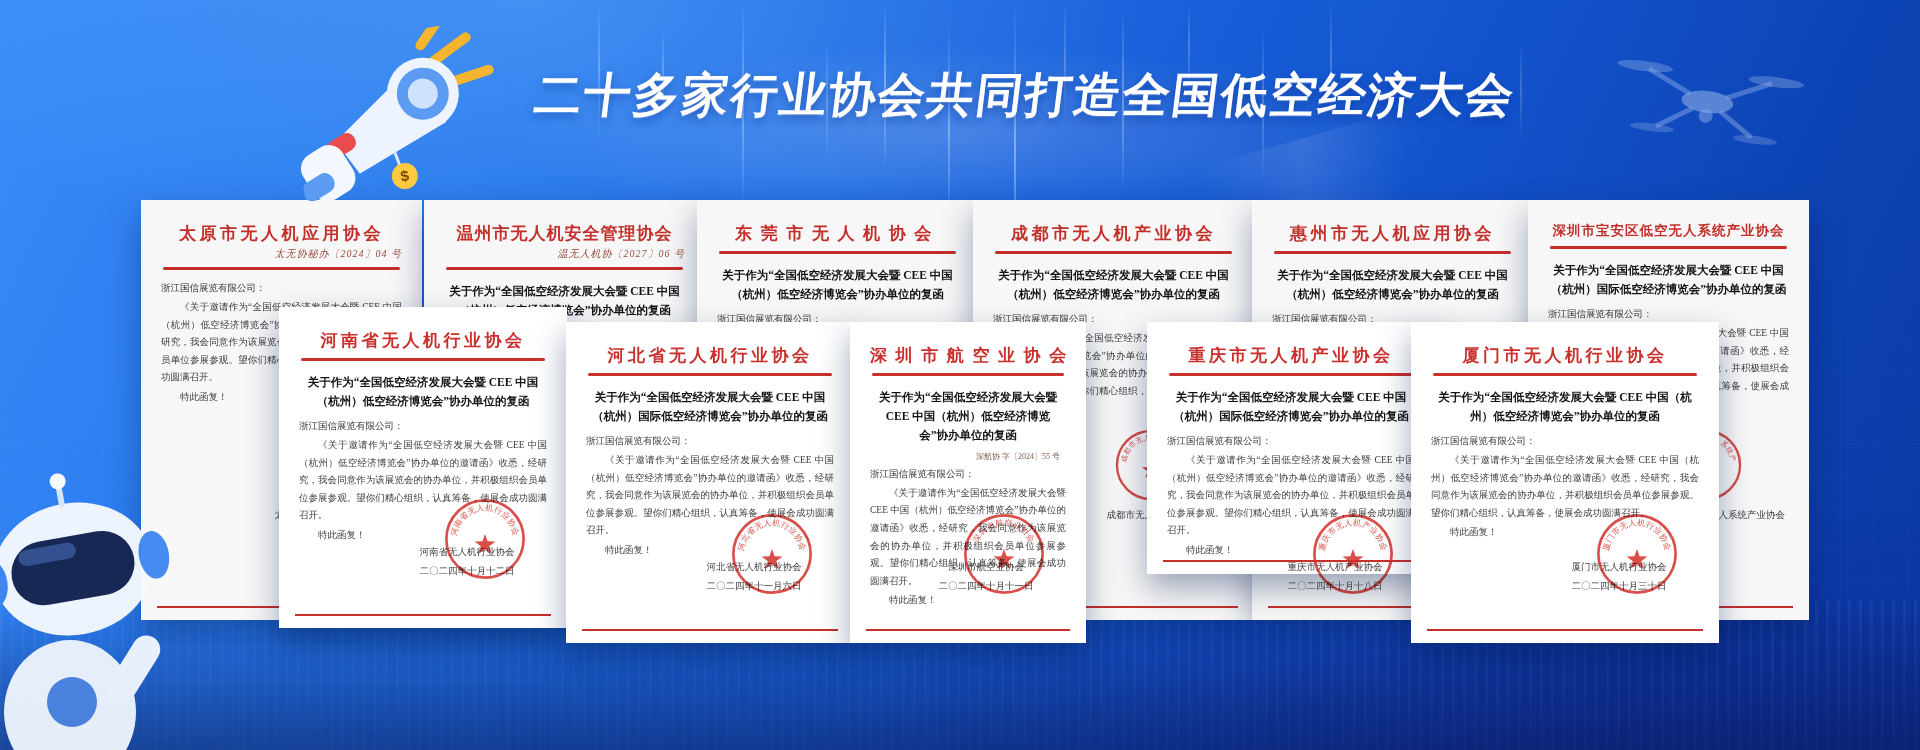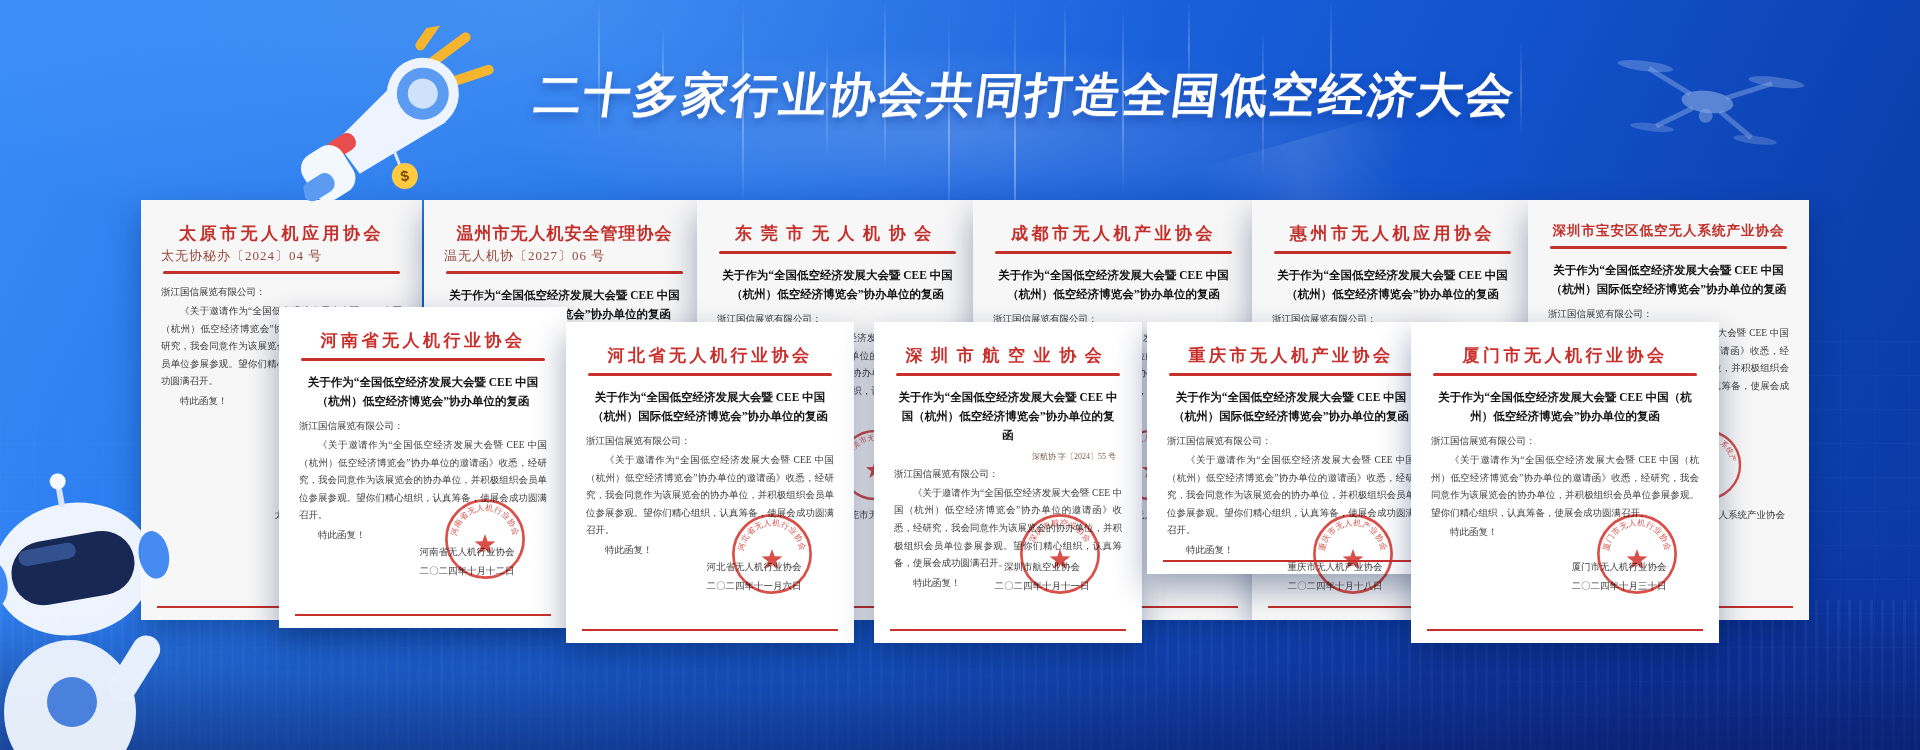--- a/index.html
+++ b/index.html
@@ -33,21 +33,21 @@
   .drone{position:absolute;right:112px;top:42px;opacity:.55;transform:rotate(7deg);}
   .robot{position:absolute;left:-26px;bottom:-14px;z-index:5;opacity:.96;}
   
   #cert-layer{position:absolute;inset:0;z-index:2;}
   .cert{position:absolute;background:#ffffff;box-sizing:border-box;padding:16px 20px;
     font-family:"Liberation Serif",serif;color:#222;
     box-shadow:0 14px 30px rgba(3,25,80,.38);}
   .cert.back{z-index:2;filter:brightness(.97);}
   .cert.front{z-index:3;}
   .c-title{margin:6px 0 2px;text-align:center;font-weight:700;font-size:17px;color:#c9302c;white-space:nowrap;}
-  .c-docno{text-align:left;font-size:13px;color:#9a4a3a;letter-spacing:1px;margin:2px 0 3px;}
+  .c-docno{text-align:right;font-size:10px;color:#9a4a3a;letter-spacing:1px;margin:2px 0 3px;font-style:italic;}
   .c-rule{height:3px;background:#c9302c;border-radius:2px;margin:6px 2px 12px;}
   .c-subject{font-size:11.5px;font-weight:700;color:#141414;text-align:center;line-height:1.65;margin:0 2px 9px;}
   .c-lno{font-size:8px;color:#7c5a4a;text-align:right;margin:-3px 6px 6px 0;}
   .c-addr{font-size:9.5px;color:#333;margin:3px 0 4px;}
   .c-body{font-size:9.5px;line-height:1.85;text-align:justify;text-indent:2em;color:#3a3a3a;margin:0 0 4px;}
   .c-close{font-size:9.5px;text-indent:2em;color:#3a3a3a;margin:0;}
   .c-sign{position:absolute;right:18px;top:236px;width:164px;text-align:center;font-size:9.5px;color:#3a3a3a;line-height:1.95;}
   .cert.back .c-sign{top:306px;}
   .c-stamp{position:absolute;width:84px;height:84px;right:40px;top:190px;opacity:.92;mix-blend-mode:multiply;}
   .cert.back .c-stamp{width:74px;height:74px;right:66px;top:228px;}
@@ -292,21 +292,21 @@
    <svg class="c-stamp" viewBox="0 0 100 100">
      <defs>
             <path id="arc-front-1" d="M 16 50 a 34 34 0 0 1 68 0"></path>
           </defs>
      <circle cx="50" cy="50" r="46" class="st-ring"></circle>
      <polygon class="st-star" points="50,44 53.1,52.8 62.4,53 55,58.6 57.6,67.5 50,62.2 42.4,67.5 45,58.6 37.6,53 46.9,52.8"></polygon>
      <text class="st-text" text-anchor="middle"><textPath href="#arc-front-1" startOffset="50%">河北省无人机行业协会</textPath></text>
    </svg>
    <div class="c-foot"></div>
  </article>
-      <article class="cert front" style="left:874px;top:322px;width:268px;height:321px">
+      <article class="cert front" style="left:850px;top:322px;width:236px;height:321px">
    <h2 class="c-title" style="letter-spacing:8.6px">深圳市航空业协会</h2>
 
    <div class="c-rule"></div>
    <div class="c-subject">关于作为“全国低空经济发展大会暨 CEE 中国（杭州）低空经济博览会”协办单位的复函</div>
    <div class="c-lno">深航协 字〔2024〕55 号</div>
    <div class="c-addr">浙江国信展览有限公司：</div>
    <p class="c-body">《关于邀请作为“全国低空经济发展大会暨 CEE 中国（杭州）低空经济博览会”协办单位的邀请函》收悉，经研究，我会同意作为该展览会的协办单位，并积极组织会员单位参展参观。望你们精心组织，认真筹备，使展会成功圆满召开。</p>
    <p class="c-close">特此函复！</p>
    <div class="c-sign">
      <div>深圳市航空业协会</div>

